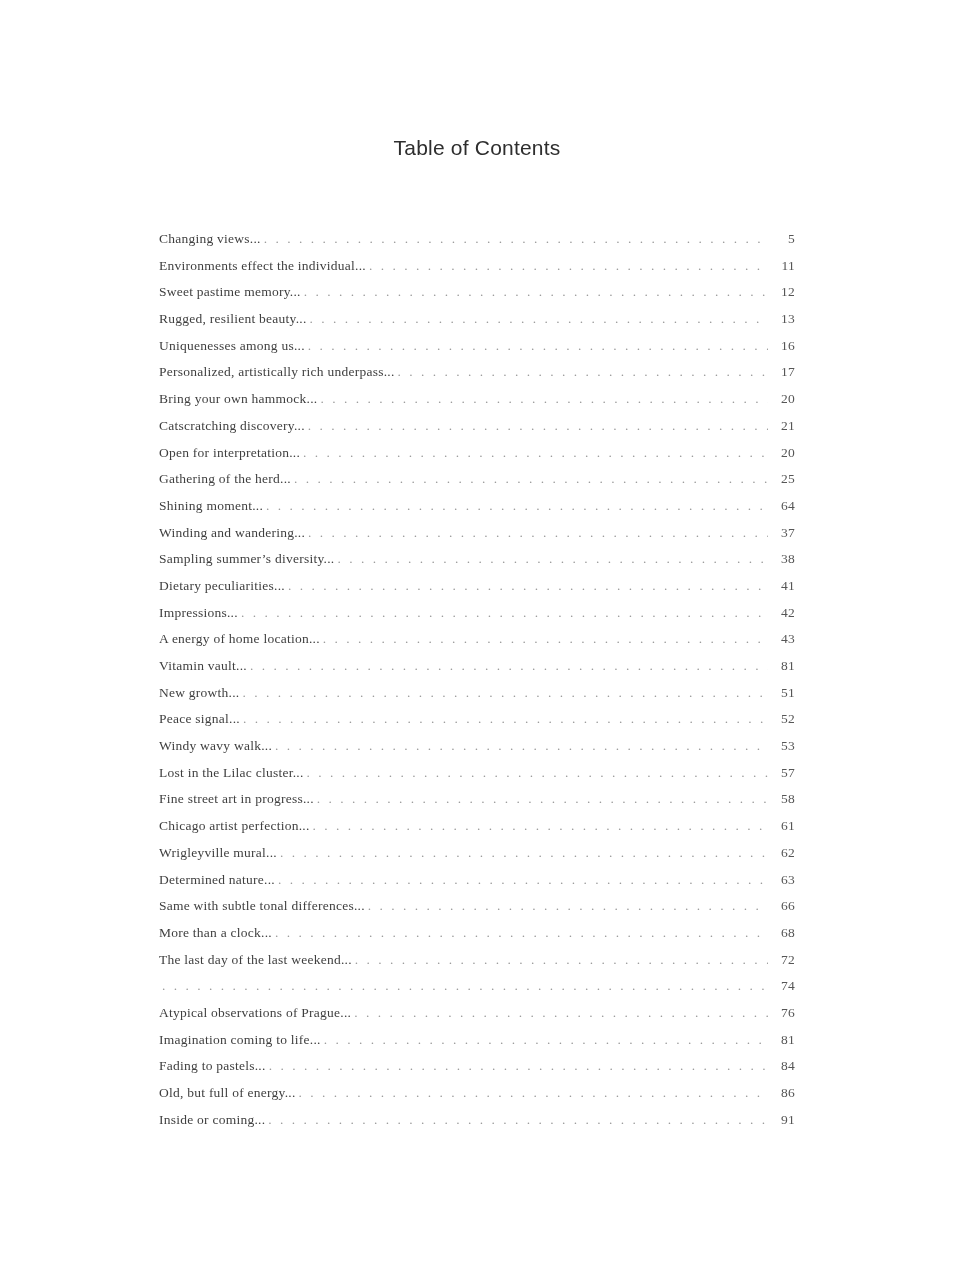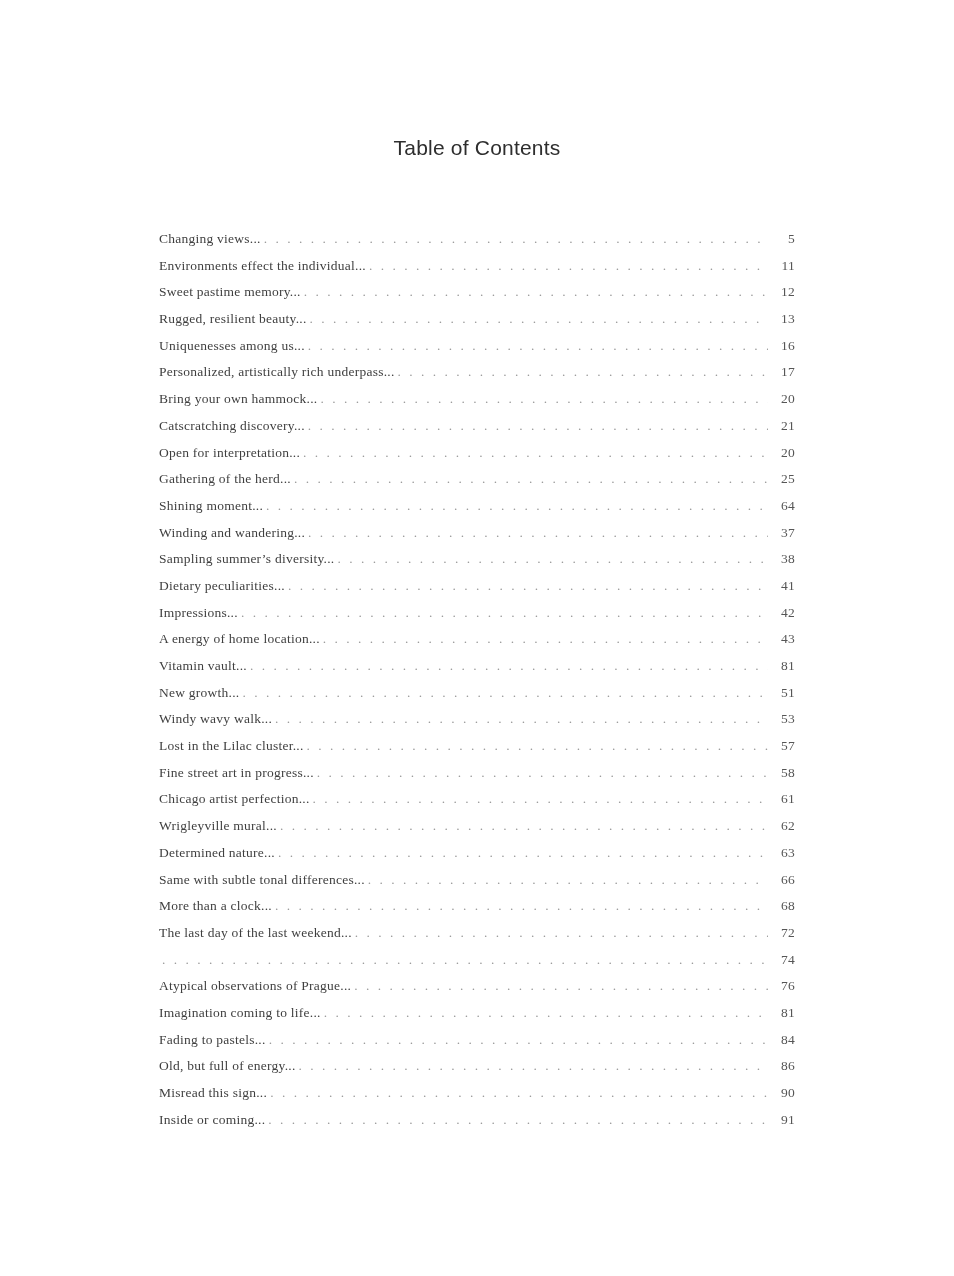--- a/index.html
+++ b/index.html
@@ -177,20 +177,25 @@
     <span class="page-num">81</span>
   </div>
 
 
   <div class="toc-entry">
     <span class="entry-title">New growth...</span>
     <span class="leader"></span>
     <span class="page-num">51</span>
   </div>
 
+  <div class="toc-entry">
+    <span class="entry-title">Peace signal...</span>
+    <span class="leader"></span>
+    <span class="page-num">52</span>
+  </div>
 
   <div class="toc-entry">
     <span class="entry-title">Windy wavy walk...</span>
     <span class="leader"></span>
     <span class="page-num">53</span>
   </div>
 
   <div class="toc-entry">
     <span class="entry-title">Lost in the Lilac cluster...</span>
     <span class="leader"></span>
@@ -261,25 +266,20 @@
     <span class="leader"></span>
     <span class="page-num">84</span>
   </div>
 
   <div class="toc-entry">
     <span class="entry-title">Old, but full of energy...</span>
     <span class="leader"></span>
     <span class="page-num">86</span>
   </div>
 
-  <div class="toc-entry">
-    <span class="entry-title">Misread this sign...</span>
-    <span class="leader"></span>
-    <span class="page-num">90</span>
-  </div>
 
   <div class="toc-entry">
     <span class="entry-title">Inside or coming...</span>
     <span class="leader"></span>
     <span class="page-num">91</span>
   </div>
 </div>
 </div>
 
 </body></html>

